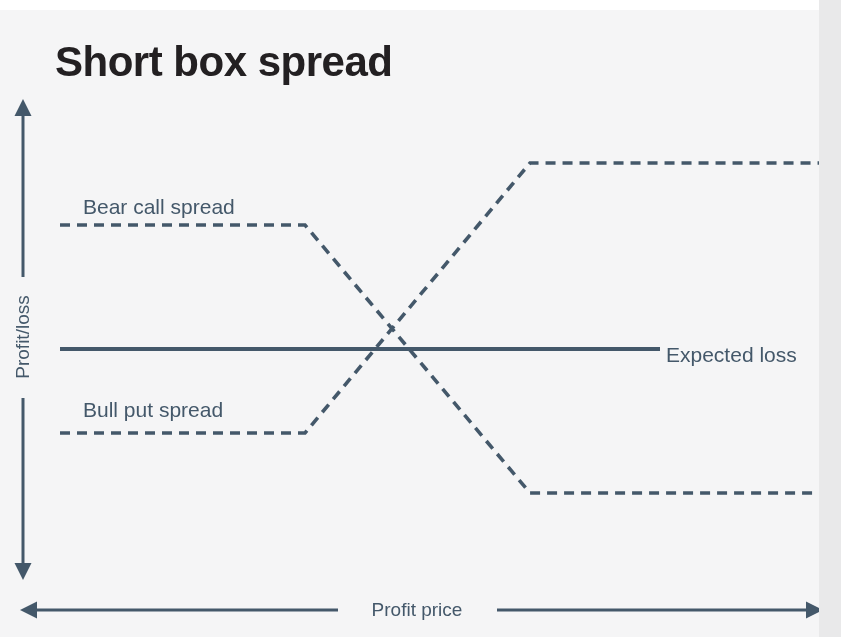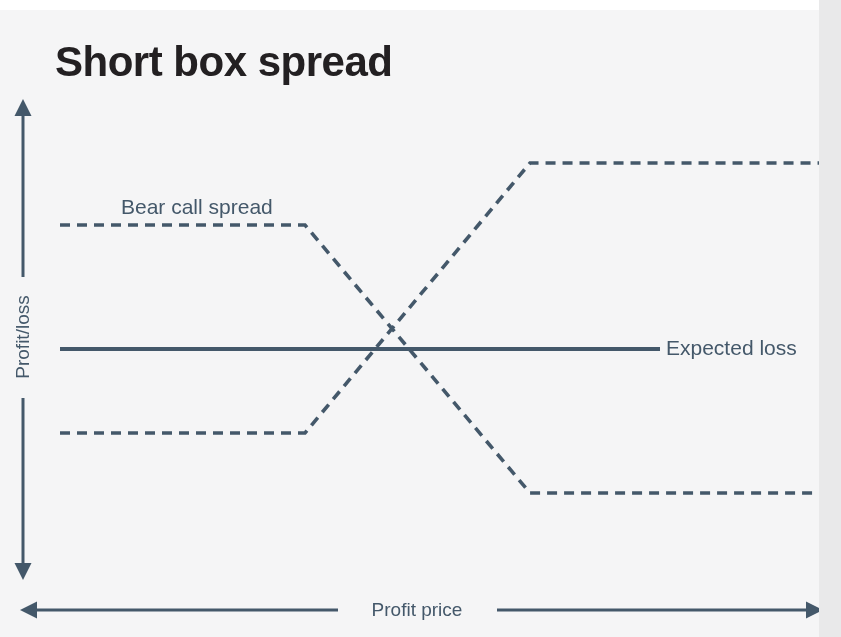--- a/index.html
+++ b/index.html
@@ -33,23 +33,23 @@
     display:block;
   }
   .axis-stroke{stroke:var(--line);stroke-width:3;fill:none;}
   .axis-head{fill:var(--line);stroke:none;}
   .lbl{
     position:absolute;
     color:var(--label-text);
     font-size:21px;
     white-space:nowrap;
   }
-  .lbl-bear{left:83px;top:195px;margin-left:38px;}
+  .lbl-bear{left:83px;top:195px;}
   .lbl-bull{left:83px;top:398px;}
-  .lbl-expected{left:666px;top:336px;}
+  .lbl-expected{left:666px;top:343px;}
   .lbl-yaxis{
     left:23px;top:337px;
     font-size:19px;
     transform:translate(-50%,-50%) rotate(-90deg);
     transform-origin:center;
   }
   .lbl-xaxis{
     left:417px;top:610px;
     font-size:19px;
     transform:translate(-50%,-50%);
@@ -80,16 +80,17 @@
     <g>
         <polyline points="60,225 305,225 530,493 841,493" fill="none" stroke="var(--line)" stroke-width="3.6" stroke-dasharray="10 7"></polyline>
         <polyline points="60,433 305,433 530,163 841,163" fill="none" stroke="var(--line)" stroke-width="3.6" stroke-dasharray="10 7"></polyline>
         <polyline points="60,349 660,349" fill="none" stroke="var(--line)" stroke-width="3.8"></polyline>
       </g>
   </svg>
 
   <h1 class="title">Short box spread</h1>
 
   <div class="lbl lbl-bear">Bear call spread</div>
+  <div class="lbl lbl-bull">Bull put spread</div>
   <div class="lbl lbl-expected">Expected loss</div>
   <div class="lbl lbl-yaxis">Profit/loss</div>
   <div class="lbl lbl-xaxis">Profit price</div>
 </div>
 
 </body></html>

